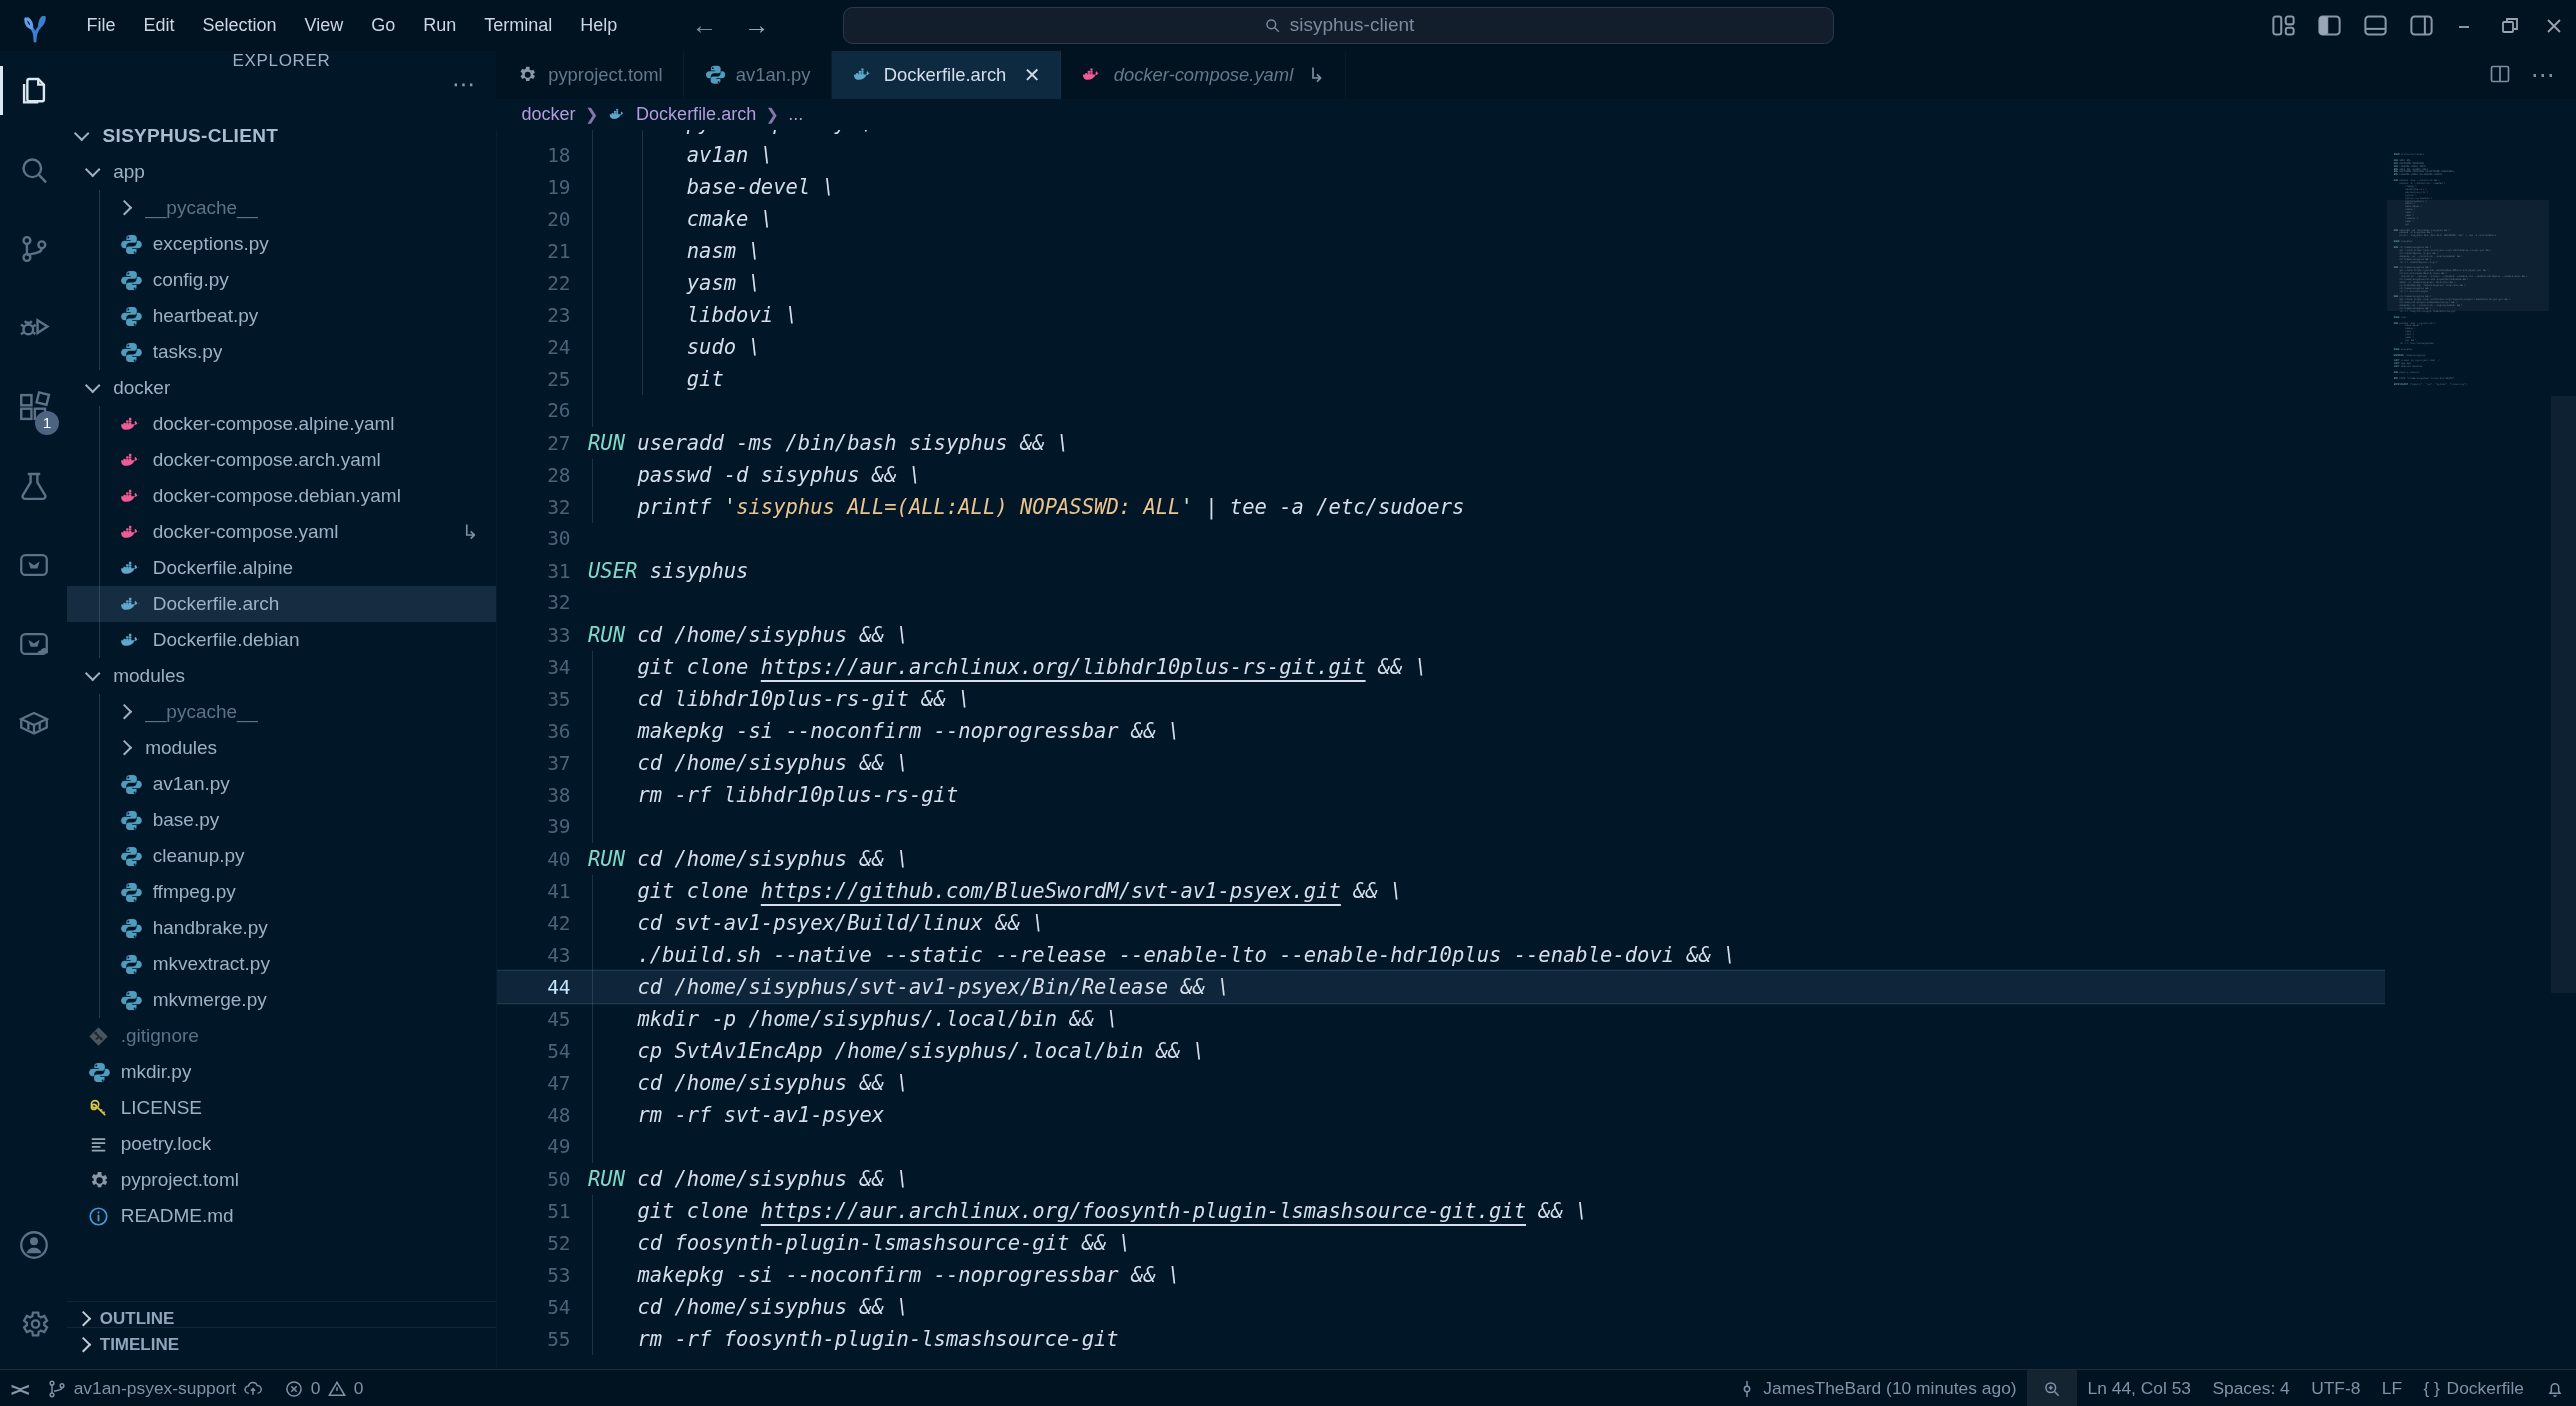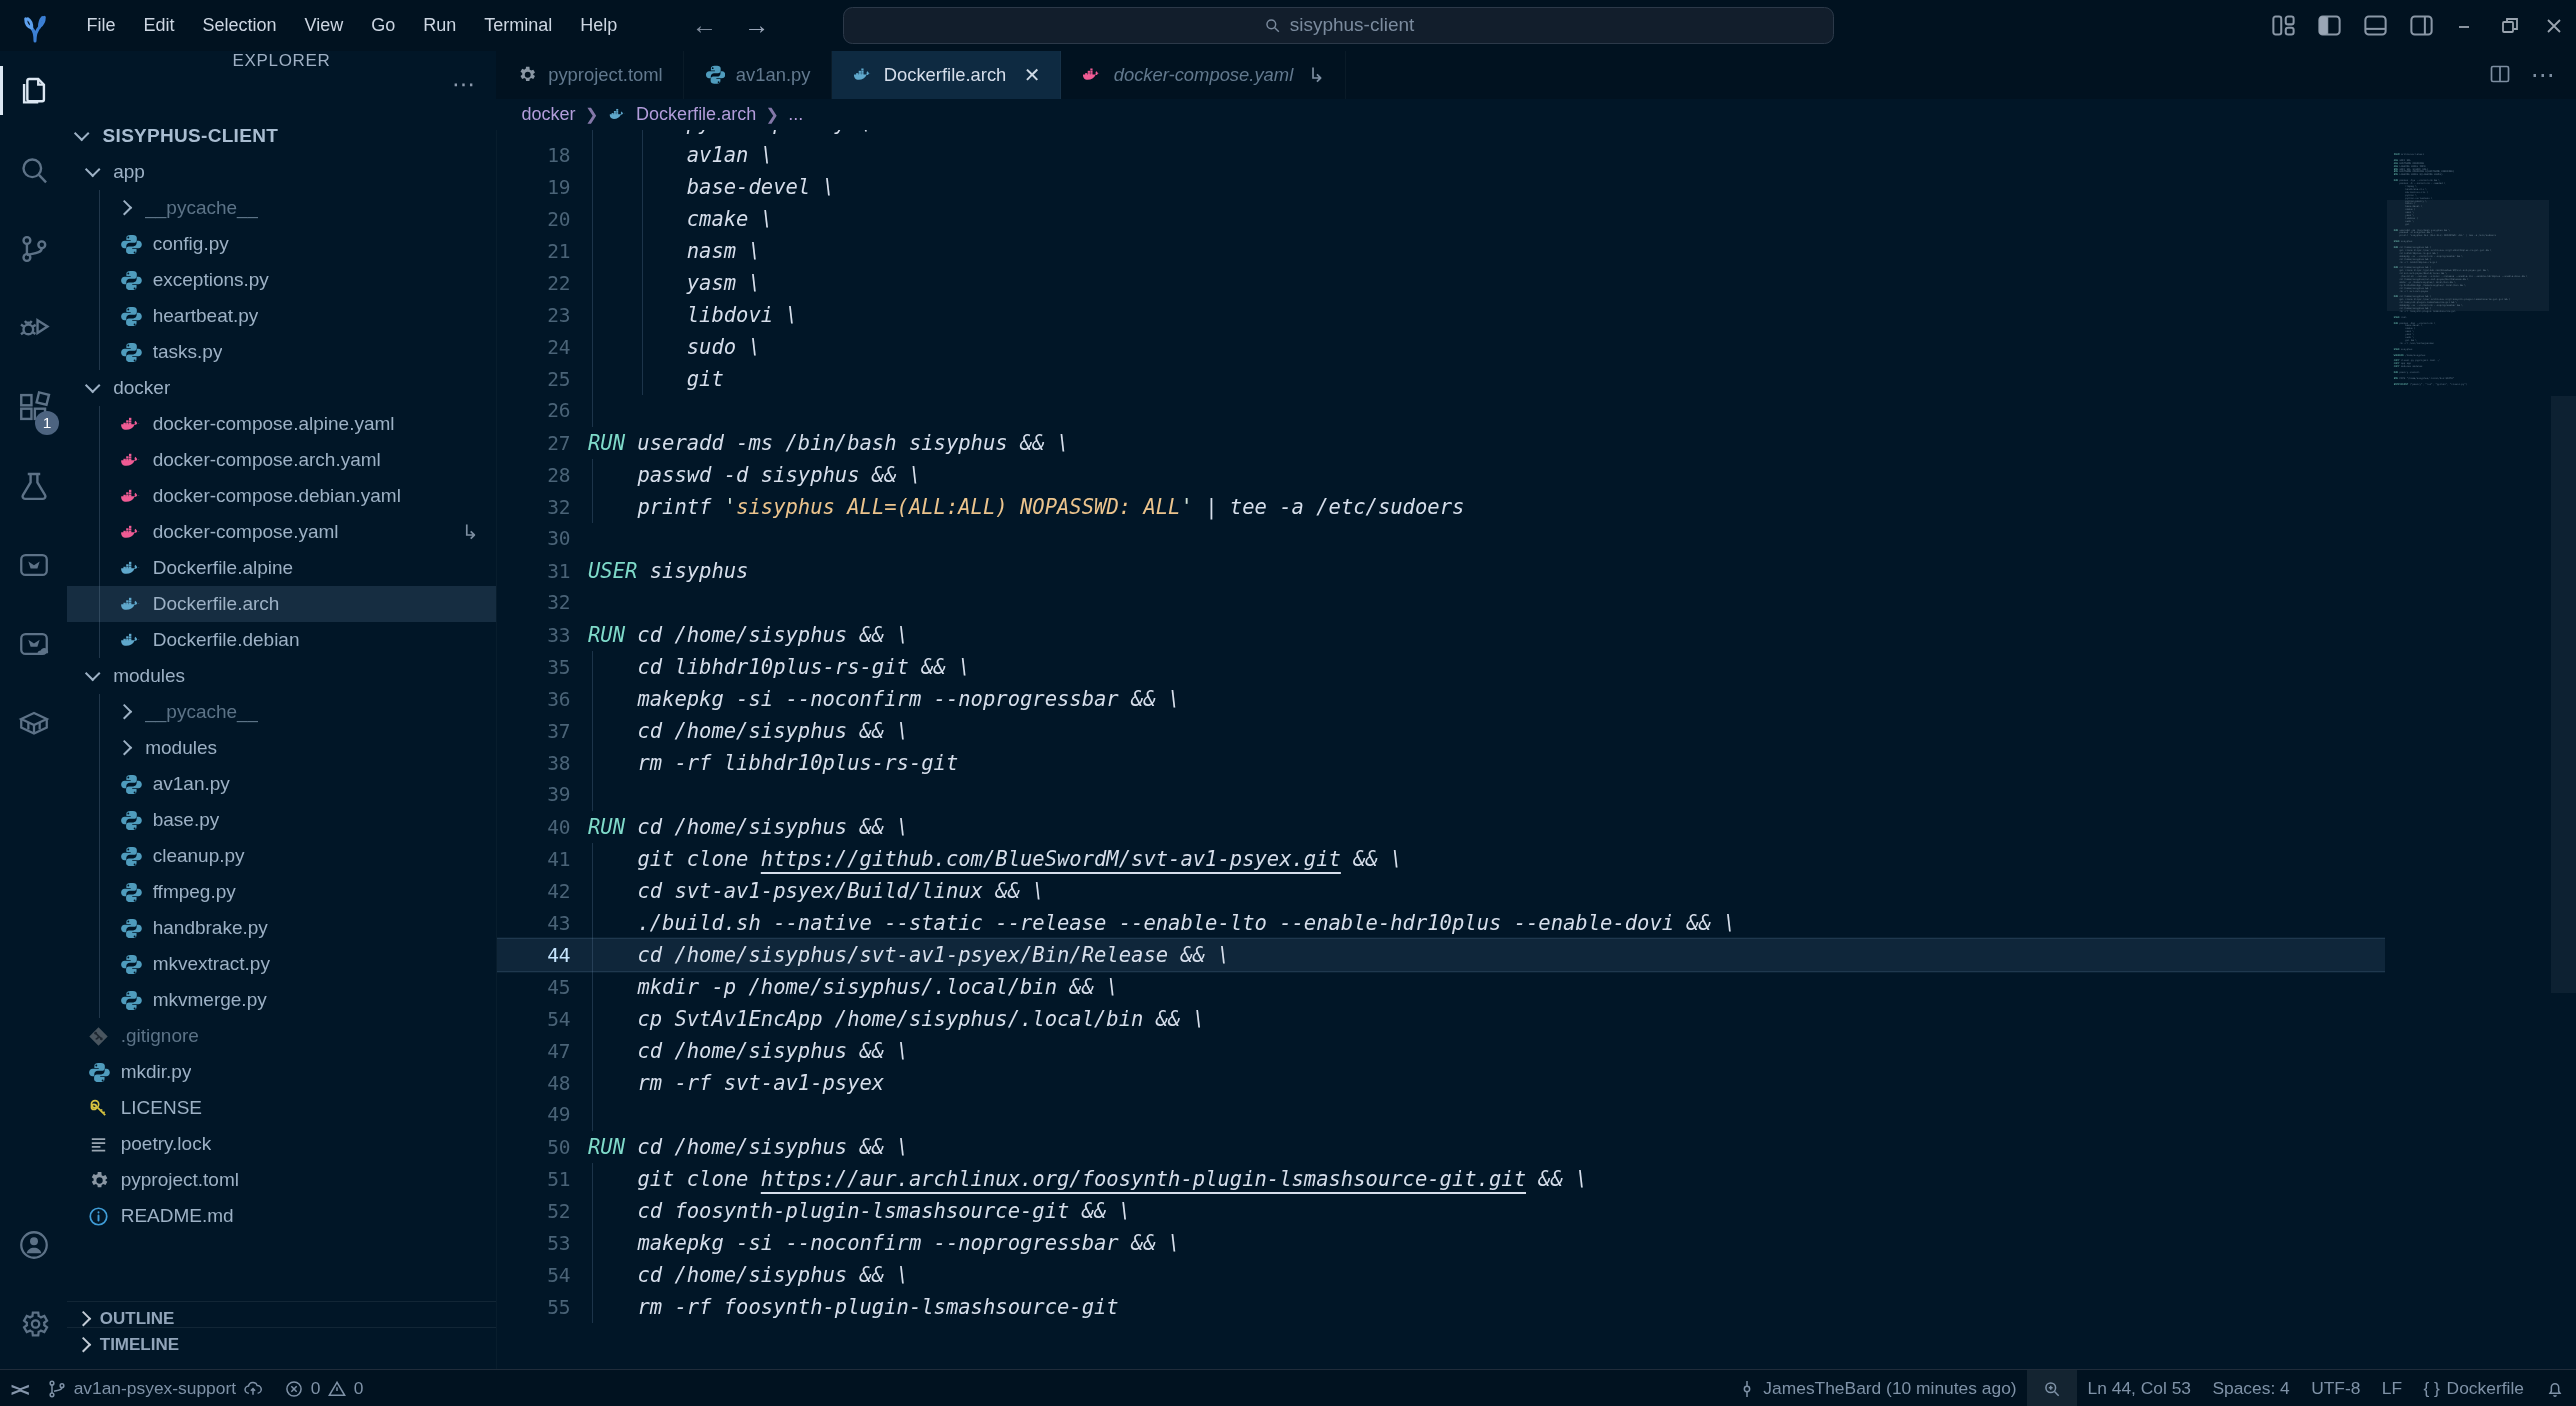--- a/index.html
+++ b/index.html
@@ -265,28 +265,28 @@
         </div>
         <div class="row pad2 guide dim">
           <div class="chev closed"></div>
           <div class="lbl">__pycache__</div>
         </div>
         <div class="row pad2 guide">
           <div class="ficon"><svg viewBox="0 0 24 24">
               <path fill="#4f9cbd" d="M11.9 2c-2.7 0-4.2 1-4.2 3v2.3h4.5v.8H5.9C3.8 8.1 2.2 9.8 2.2 12s1.6 3.9 3.4 3.9h2V13.6c0-1.9 1.7-3.4 3.6-3.4h4.5c1.6 0 2.9-1.4 2.9-3V5c0-1.9-1.6-3-4-3h-2.7zM9.7 3.7a1 1 0 110 2 1 1 0 010-2z"></path>
               <path fill="#4f9cbd" d="M18.4 8.1v2.4c0 2-1.7 3.5-3.6 3.5h-4.5c-1.6 0-2.9 1.4-2.9 3V19c0 1.9 1.9 3 4.2 3h2.5c2.7 0 4.2-1 4.2-3v-2.3h-4.5v-.8h6.3c2.1 0 3.7-1.7 3.7-3.9s-1.6-3.9-3.4-3.9h-2zm-2.1 11.2a1 1 0 110 2 1 1 0 010-2z"></path>
             </svg></div>
+          <div class="lbl">exceptions.py</div>
+        </div>
+        <div class="row pad2 guide">
+          <div class="ficon"><svg viewBox="0 0 24 24">
+              <path fill="#4f9cbd" d="M11.9 2c-2.7 0-4.2 1-4.2 3v2.3h4.5v.8H5.9C3.8 8.1 2.2 9.8 2.2 12s1.6 3.9 3.4 3.9h2V13.6c0-1.9 1.7-3.4 3.6-3.4h4.5c1.6 0 2.9-1.4 2.9-3V5c0-1.9-1.6-3-4-3h-2.7zM9.7 3.7a1 1 0 110 2 1 1 0 010-2z"></path>
+              <path fill="#4f9cbd" d="M18.4 8.1v2.4c0 2-1.7 3.5-3.6 3.5h-4.5c-1.6 0-2.9 1.4-2.9 3V19c0 1.9 1.9 3 4.2 3h2.5c2.7 0 4.2-1 4.2-3v-2.3h-4.5v-.8h6.3c2.1 0 3.7-1.7 3.7-3.9s-1.6-3.9-3.4-3.9h-2zm-2.1 11.2a1 1 0 110 2 1 1 0 010-2z"></path>
+            </svg></div>
           <div class="lbl">config.py</div>
-        </div>
-        <div class="row pad2 guide">
-          <div class="ficon"><svg viewBox="0 0 24 24">
-              <path fill="#4f9cbd" d="M11.9 2c-2.7 0-4.2 1-4.2 3v2.3h4.5v.8H5.9C3.8 8.1 2.2 9.8 2.2 12s1.6 3.9 3.4 3.9h2V13.6c0-1.9 1.7-3.4 3.6-3.4h4.5c1.6 0 2.9-1.4 2.9-3V5c0-1.9-1.6-3-4-3h-2.7zM9.7 3.7a1 1 0 110 2 1 1 0 010-2z"></path>
-              <path fill="#4f9cbd" d="M18.4 8.1v2.4c0 2-1.7 3.5-3.6 3.5h-4.5c-1.6 0-2.9 1.4-2.9 3V19c0 1.9 1.9 3 4.2 3h2.5c2.7 0 4.2-1 4.2-3v-2.3h-4.5v-.8h6.3c2.1 0 3.7-1.7 3.7-3.9s-1.6-3.9-3.4-3.9h-2zm-2.1 11.2a1 1 0 110 2 1 1 0 010-2z"></path>
-            </svg></div>
-          <div class="lbl">exceptions.py</div>
         </div>
         <div class="row pad2 guide">
           <div class="ficon"><svg viewBox="0 0 24 24">
               <path fill="#4f9cbd" d="M11.9 2c-2.7 0-4.2 1-4.2 3v2.3h4.5v.8H5.9C3.8 8.1 2.2 9.8 2.2 12s1.6 3.9 3.4 3.9h2V13.6c0-1.9 1.7-3.4 3.6-3.4h4.5c1.6 0 2.9-1.4 2.9-3V5c0-1.9-1.6-3-4-3h-2.7zM9.7 3.7a1 1 0 110 2 1 1 0 010-2z"></path>
               <path fill="#4f9cbd" d="M18.4 8.1v2.4c0 2-1.7 3.5-3.6 3.5h-4.5c-1.6 0-2.9 1.4-2.9 3V19c0 1.9 1.9 3 4.2 3h2.5c2.7 0 4.2-1 4.2-3v-2.3h-4.5v-.8h6.3c2.1 0 3.7-1.7 3.7-3.9s-1.6-3.9-3.4-3.9h-2zm-2.1 11.2a1 1 0 110 2 1 1 0 010-2z"></path>
             </svg></div>
           <div class="lbl">heartbeat.py</div>
         </div>
         <div class="row pad2 guide">
           <div class="ficon"><svg viewBox="0 0 24 24">
@@ -671,20 +671,25 @@
         <div class="crow">
           <div class="ln">32</div>
           <div class="ctext"><span></span></div>
         </div>
         <div class="crow">
           <div class="ln">33</div>
           <div class="ctext"><span></span><span class="tk-k">RUN</span><span class="tk-p"> cd /home/sisyphus &amp;&amp; \</span></div>
         </div>
         <div class="crow">
           <div class="cguide" style="left: 95px;"></div>
+          <div class="ln">34</div>
+          <div class="ctext"><span>    </span><span class="tk-p">git clone </span><span class="tk-u">https://aur.archlinux.org/libhdr10plus-rs-git.git</span><span class="tk-p"> &amp;&amp; \</span></div>
+        </div>
+        <div class="crow">
+          <div class="cguide" style="left: 95px;"></div>
           <div class="ln">35</div>
           <div class="ctext"><span>    </span><span class="tk-p">cd libhdr10plus-rs-git &amp;&amp; \</span></div>
         </div>
         <div class="crow">
           <div class="cguide" style="left: 95px;"></div>
           <div class="ln">36</div>
           <div class="ctext"><span>    </span><span class="tk-p">makepkg -si --noconfirm --noprogressbar &amp;&amp; \</span></div>
         </div>
         <div class="crow">
           <div class="cguide" style="left: 95px;"></div>

